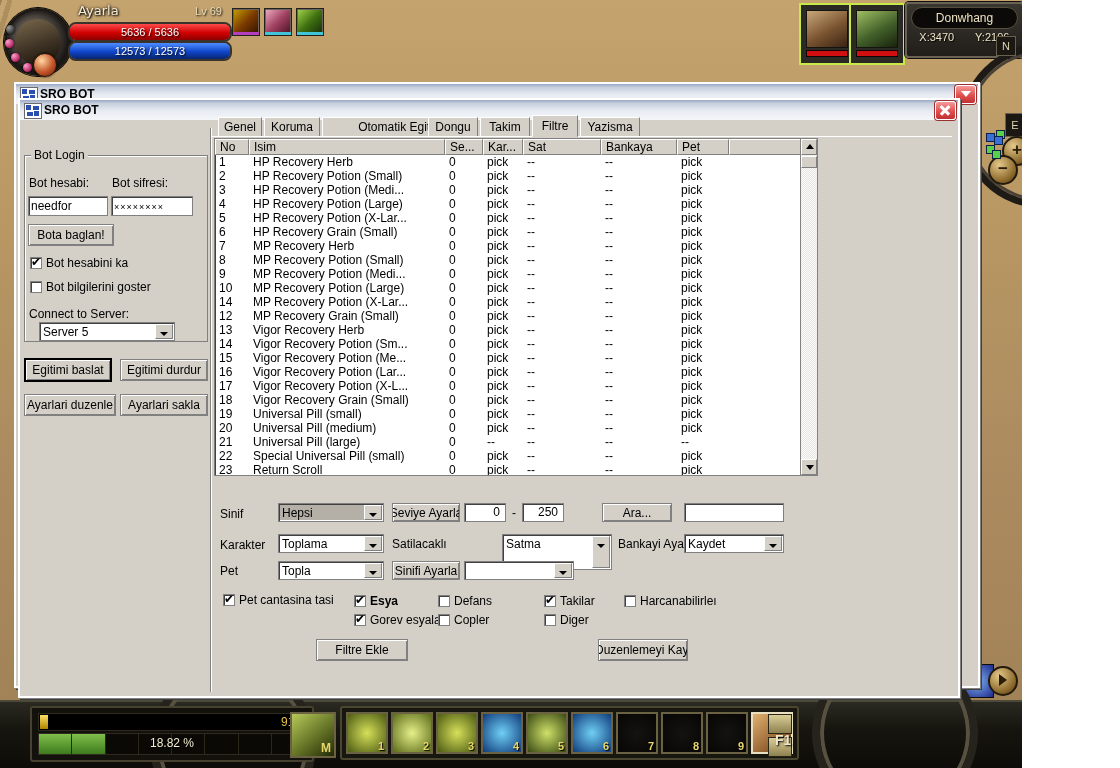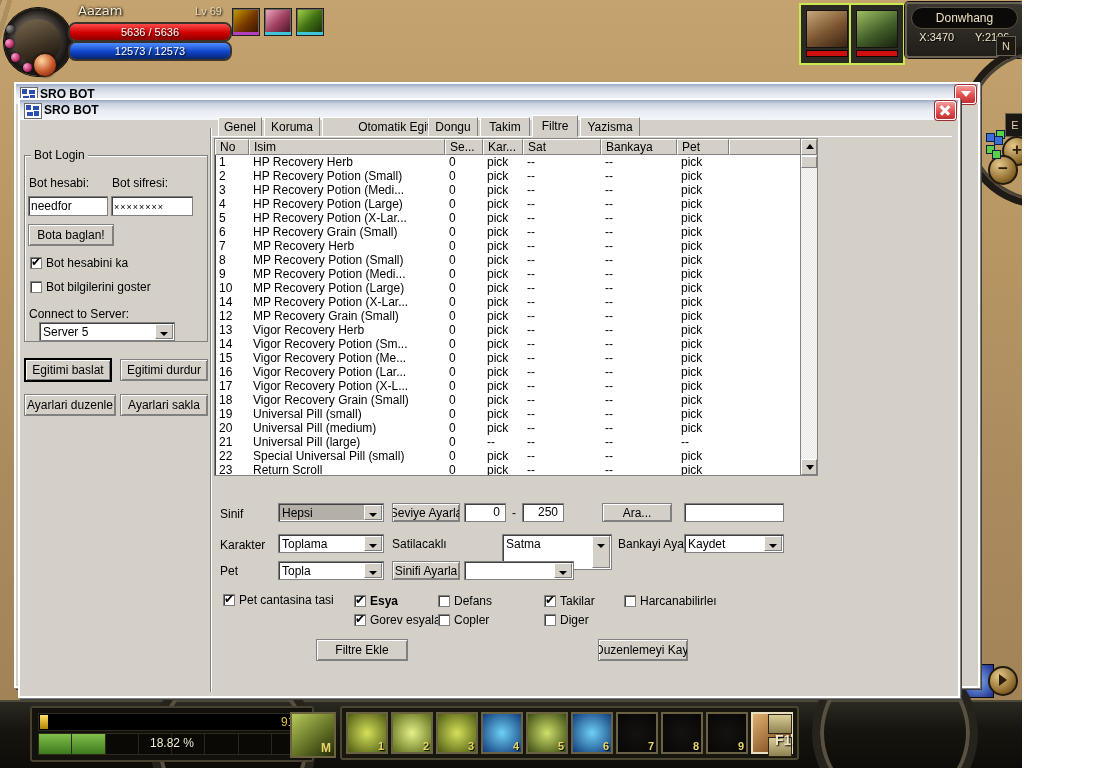--- a/index.html
+++ b/index.html
@@ -224,21 +224,21 @@
     <div class="char-hud">
       <div class="portrait-ring">
         <div class="portrait-img"></div>
         <div class="gem g1"></div>
         <div class="gem g2"></div>
         <div class="gem g3"></div>
         <div class="gem g4"></div>
         <div class="gem big"></div>
       </div>
       <div class="namebox">
-        <div class="cname">Aazam</div>
+        <div class="cname">Ayarla</div>
         <div class="clvl">Lv 69</div>
         <div class="bar hp">
           <div class="fill"></div>
           <div class="txt">5636 / 5636</div>
         </div>
         <div class="bar mp">
           <div class="fill"></div>
           <div class="txt">12573 / 12573</div>
         </div>
       </div>

